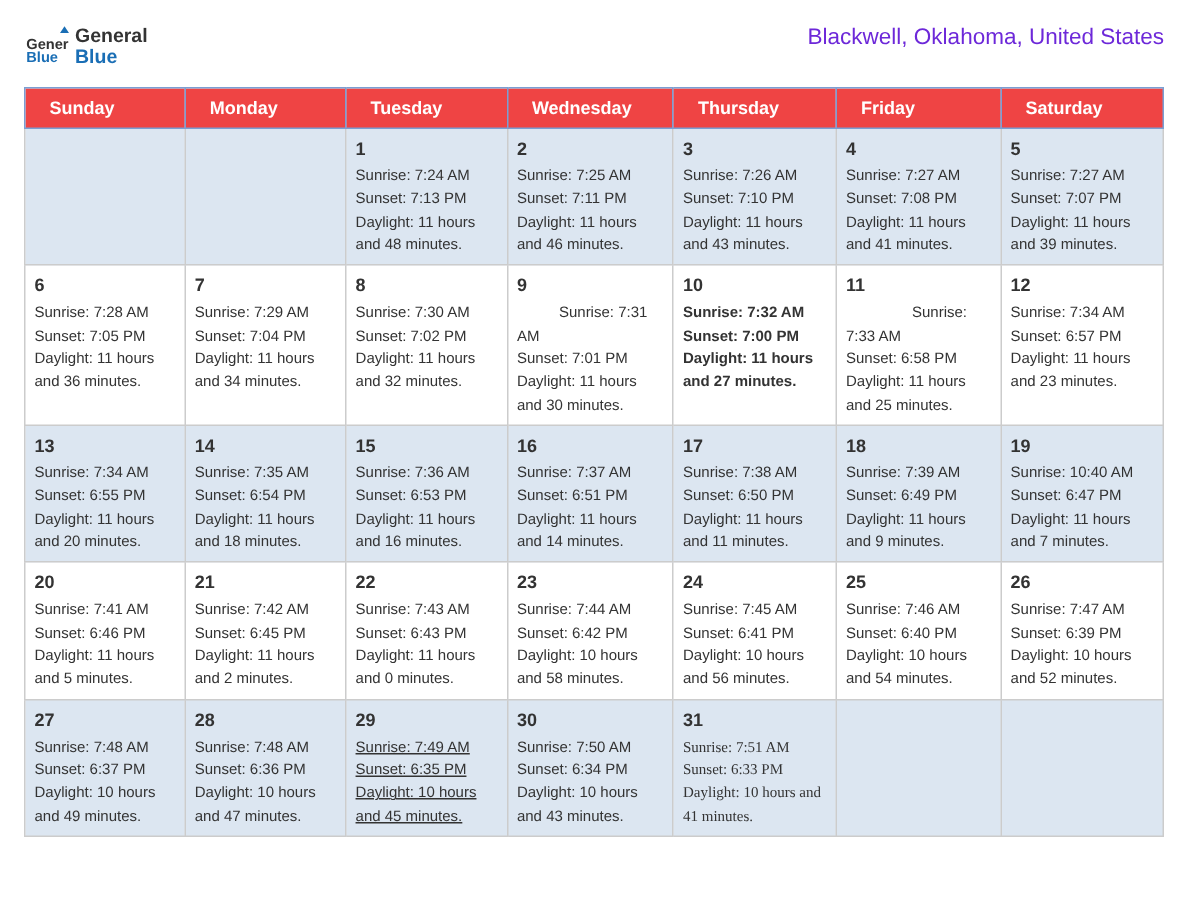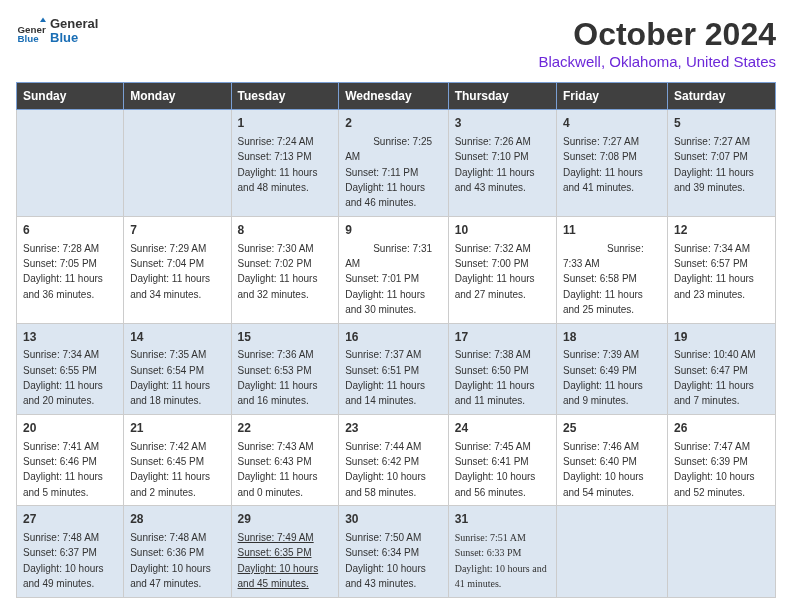--- a/index.html
+++ b/index.html
@@ -46,24 +46,24 @@
       font-size: 15px;
       font-weight: normal;
       color: #6d28d9;
     }
     table {
       width: 100%;
       border-collapse: collapse;
       font-size: 11px;
     }
     thead tr th {
-      background-color: #404040;
+      background-color: #ef4444;
       color: #fff;
       text-align: left;
-      padding: 6px 6px;
+      padding: 6px 16px;
       font-size: 12px;
       border: 1px solid #7a9fd4;
     }
     tbody tr td {
       vertical-align: top;
       padding: 5px 6px;
       border: 1px solid #ccc;
       width: 113px;
       min-height: 80px;
       color: #333;
@@ -95,21 +95,20 @@
       <text x="2" y="22" font-size="13" font-weight="bold" fill="#333">General</text>
       <text x="2" y="34" font-size="13" font-weight="bold" fill="#1a6eb5">Blue</text>
       <polygon points="32,8 40,8 36,2" fill="#1a6eb5"></polygon>
     </svg>
     <div class="logo-text">
       <span class="general">General</span>
       <span class="blue">Blue</span>
     </div>
   </div>
   <div class="title-block">
-    <h1>October 2024</h1>
     <h2>Blackwell, Oklahoma, United States</h2>
   </div>
 </div>
 
 <table>
   <thead>
     <tr>
     <th>Sunday</th>
         <th>Monday</th>
         <th>Tuesday</th>
@@ -119,21 +118,21 @@
         <th>Saturday</th>
       </tr>
   </thead>
   <tbody>
   <tr>
         <td></td>
         <td></td>
         <td><span class="day-number">1</span><span class="day-info" style="white-space: pre-line;">Sunrise: 7:24 AM
 Sunset: 7:13 PM
 Daylight: 11 hours and 48 minutes.</span></td>
-        <td><span class="day-number">2</span><span class="day-info" style="white-space: pre-line; margin-left: 28px;">Sunrise: 7:25 AM
+        <td><span class="day-number">2</span><span class="day-info" style="white-space: pre-line;">Sunrise: 7:25 AM
 Sunset: 7:11 PM
 Daylight: 11 hours and 46 minutes.</span></td>
         <td><span class="day-number">3</span><span class="day-info" style="white-space: pre-line;">Sunrise: 7:26 AM
 Sunset: 7:10 PM
 Daylight: 11 hours and 43 minutes.</span></td>
         <td><span class="day-number">4</span><span class="day-info" style="white-space: pre-line;">Sunrise: 7:27 AM
 Sunset: 7:08 PM
 Daylight: 11 hours and 41 minutes.</span></td>
         <td><span class="day-number">5</span><span class="day-info" style="white-space: pre-line;">Sunrise: 7:27 AM
 Sunset: 7:07 PM
@@ -145,21 +144,21 @@
 Daylight: 11 hours and 36 minutes.</span></td>
         <td><span class="day-number">7</span><span class="day-info" style="white-space: pre-line;">Sunrise: 7:29 AM
 Sunset: 7:04 PM
 Daylight: 11 hours and 34 minutes.</span></td>
         <td><span class="day-number">8</span><span class="day-info" style="white-space: pre-line;">Sunrise: 7:30 AM
 Sunset: 7:02 PM
 Daylight: 11 hours and 32 minutes.</span></td>
         <td><span class="day-number">9</span><span class="day-info" style="white-space: pre-line; margin-left: 28px;">Sunrise: 7:31 AM
 Sunset: 7:01 PM
 Daylight: 11 hours and 30 minutes.</span></td>
-        <td><span class="day-number">10</span><span class="day-info" style="white-space: pre-line;">Sunrise: 7:32 AM
+        <td><span class="day-number">10</span><span class="day-info" style="white-space: pre-line; font-weight: bold;">Sunrise: 7:32 AM
 Sunset: 7:00 PM
 Daylight: 11 hours and 27 minutes.</span></td>
         <td><span class="day-number">11</span><span class="day-info" style="white-space: pre-line; margin-left: 44px;">Sunrise: 7:33 AM
 Sunset: 6:58 PM
 Daylight: 11 hours and 25 minutes.</span></td>
         <td><span class="day-number">12</span><span class="day-info" style="white-space: pre-line;">Sunrise: 7:34 AM
 Sunset: 6:57 PM
 Daylight: 11 hours and 23 minutes.</span></td>
       </tr>
       <tr>

